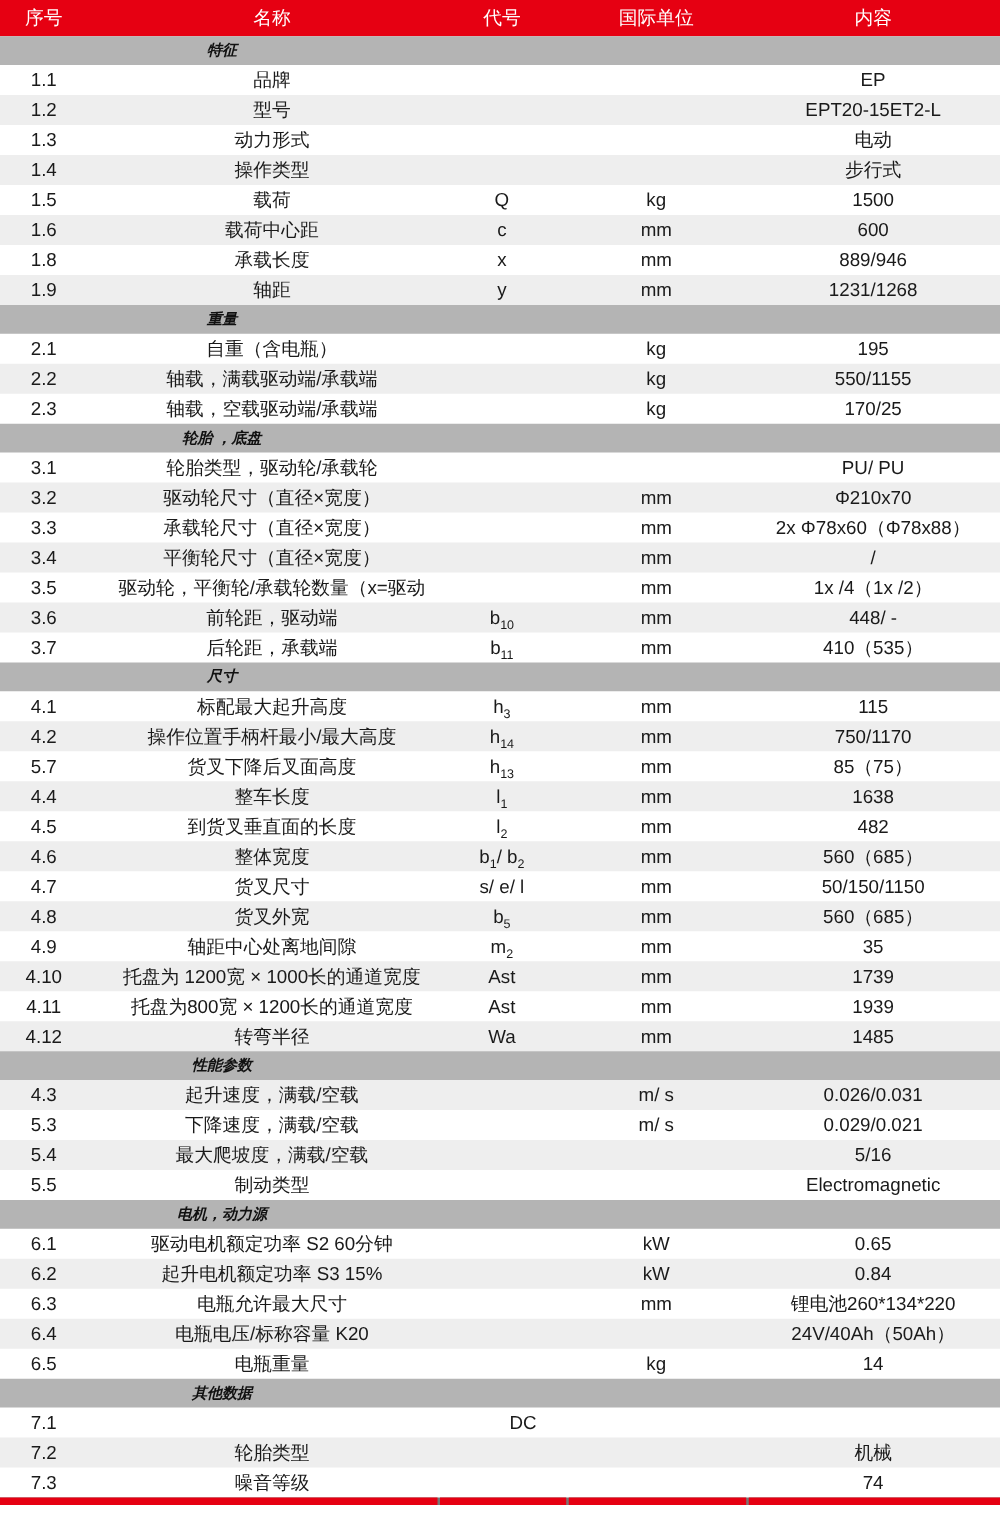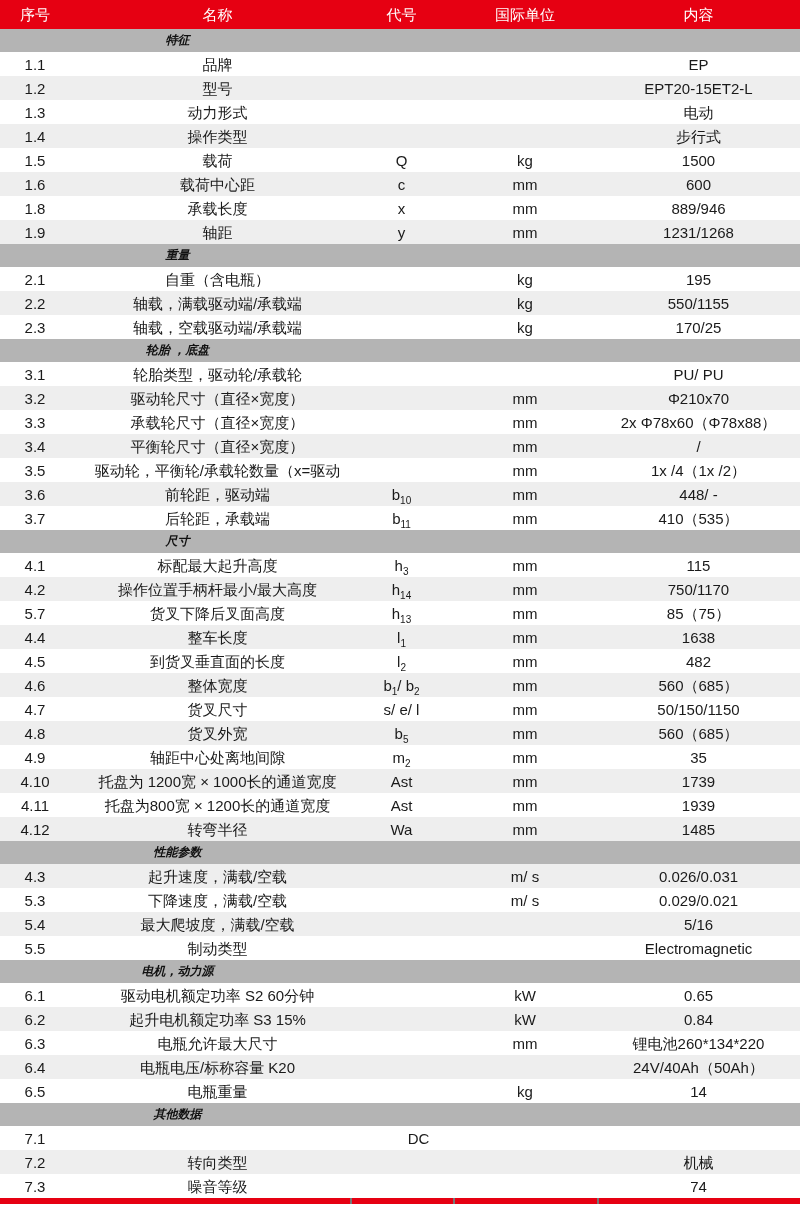--- a/index.html
+++ b/index.html
@@ -401,21 +401,21 @@
 
   <div class="row data-row">
     <div class="c-no">7.1</div>
     <div class="c-code"></div>
     <div class="c-unit"></div>
     <div class="c-value">DC</div>
   </div>
 
   <div class="row data-row alt">
     <div class="c-no">7.2</div>
-    <div class="c-name">转向类型</div>
+    <div class="c-name">轮胎类型</div>
     <div class="c-code"></div>
     <div class="c-unit"></div>
     <div class="c-value">机械</div>
   </div>
 
   <div class="row data-row">
     <div class="c-no">7.3</div>
     <div class="c-name">噪音等级</div>
     <div class="c-code"></div>
     <div class="c-unit"></div>

